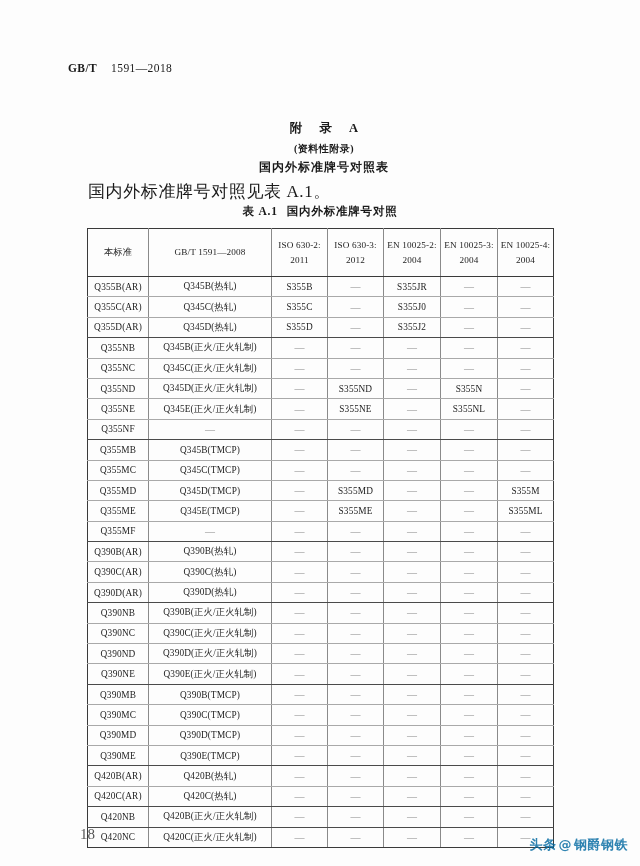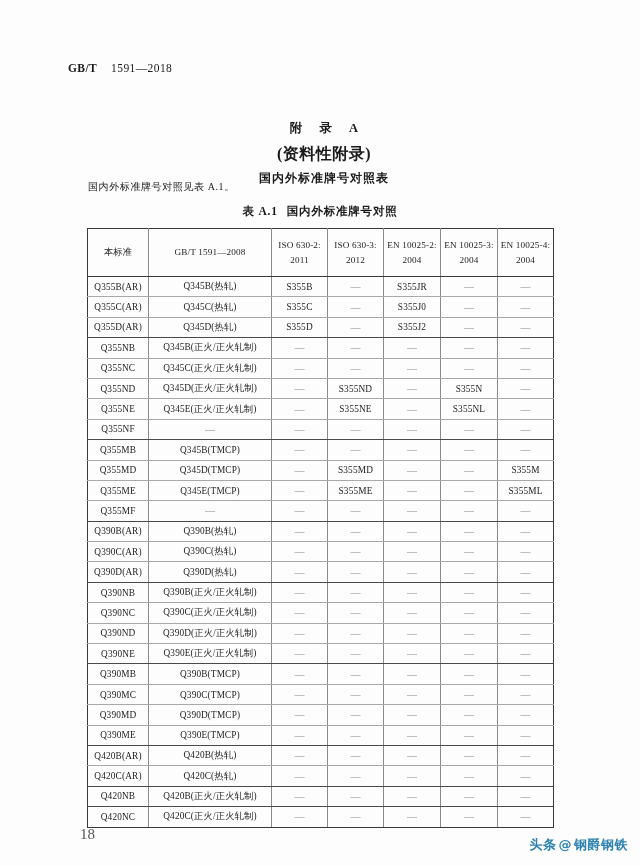--- a/index.html
+++ b/index.html
@@ -48,36 +48,36 @@
     text-align: center;
     line-height: 1.75;
   }
   .annex-label {
     font-size: 12.5px;
     font-weight: bold;
     letter-spacing: 7px;
     padding-left: 7px;
   }
   .annex-kind {
-    font-size: 16px;
+    font-size: 10px;
     font-weight: bold;
     letter-spacing: 0.5px;
   }
   .annex-title {
     font-size: 12px;
     font-weight: bold;
     letter-spacing: 1px;
   }
 
   
   .intro-text {
     position: absolute;
     left: 88px;
     top: 180px;
-    font-size: 10px;
+    font-size: 17px;
     letter-spacing: 0.6px;
   }
 
   
   .table-caption {
     position: absolute;
     left: 0;
     right: 0;
     top: 204px;
     text-align: center;
@@ -288,20 +288,29 @@
           <tr>
             <td>Q355MB</td>
             <td>Q345B(TMCP)</td>
             <td class="dash">—</td>
             <td class="dash">—</td>
             <td class="dash">—</td>
             <td class="dash">—</td>
             <td class="dash">—</td>
           </tr>
           <tr>
+            <td>Q355MC</td>
+            <td>Q345C(TMCP)</td>
+            <td class="dash">—</td>
+            <td class="dash">—</td>
+            <td class="dash">—</td>
+            <td class="dash">—</td>
+            <td class="dash">—</td>
+          </tr>
+          <tr>
             <td>Q355MD</td>
             <td>Q345D(TMCP)</td>
             <td class="dash">—</td>
             <td>S355MD</td>
             <td class="dash">—</td>
             <td class="dash">—</td>
             <td>S355M</td>
           </tr>
           <tr>
             <td>Q355ME</td>

